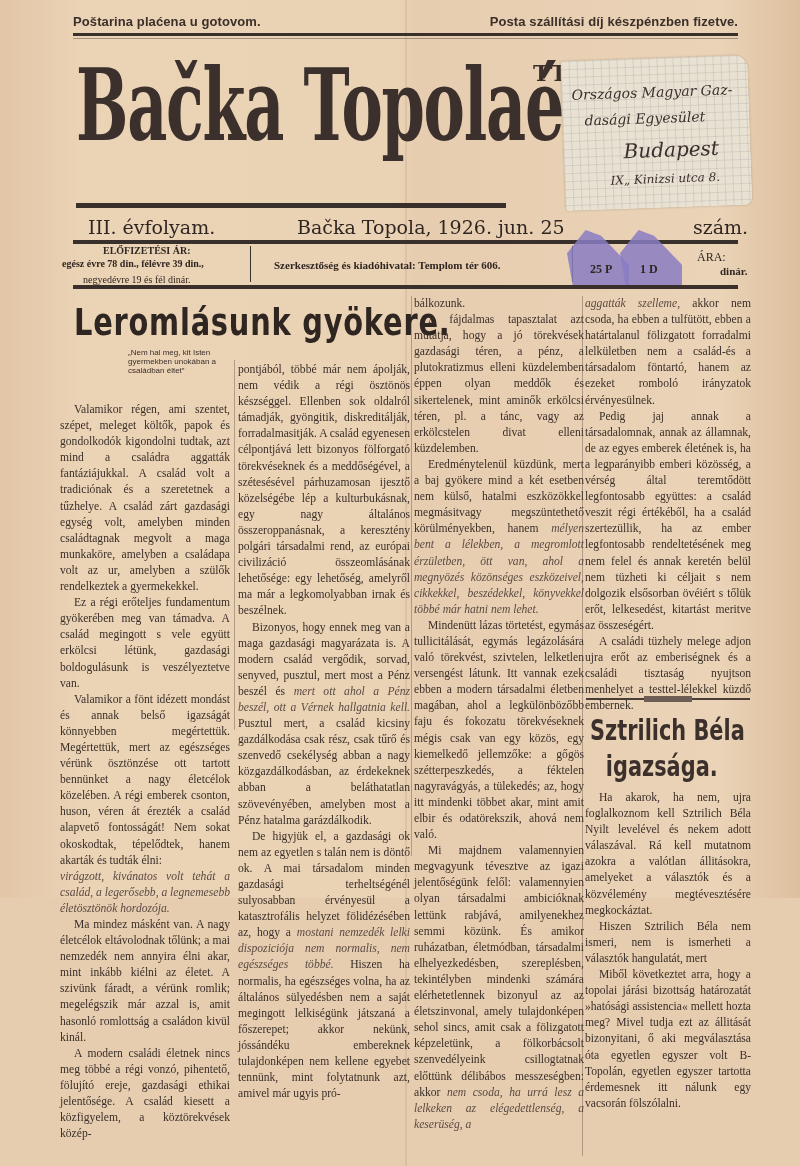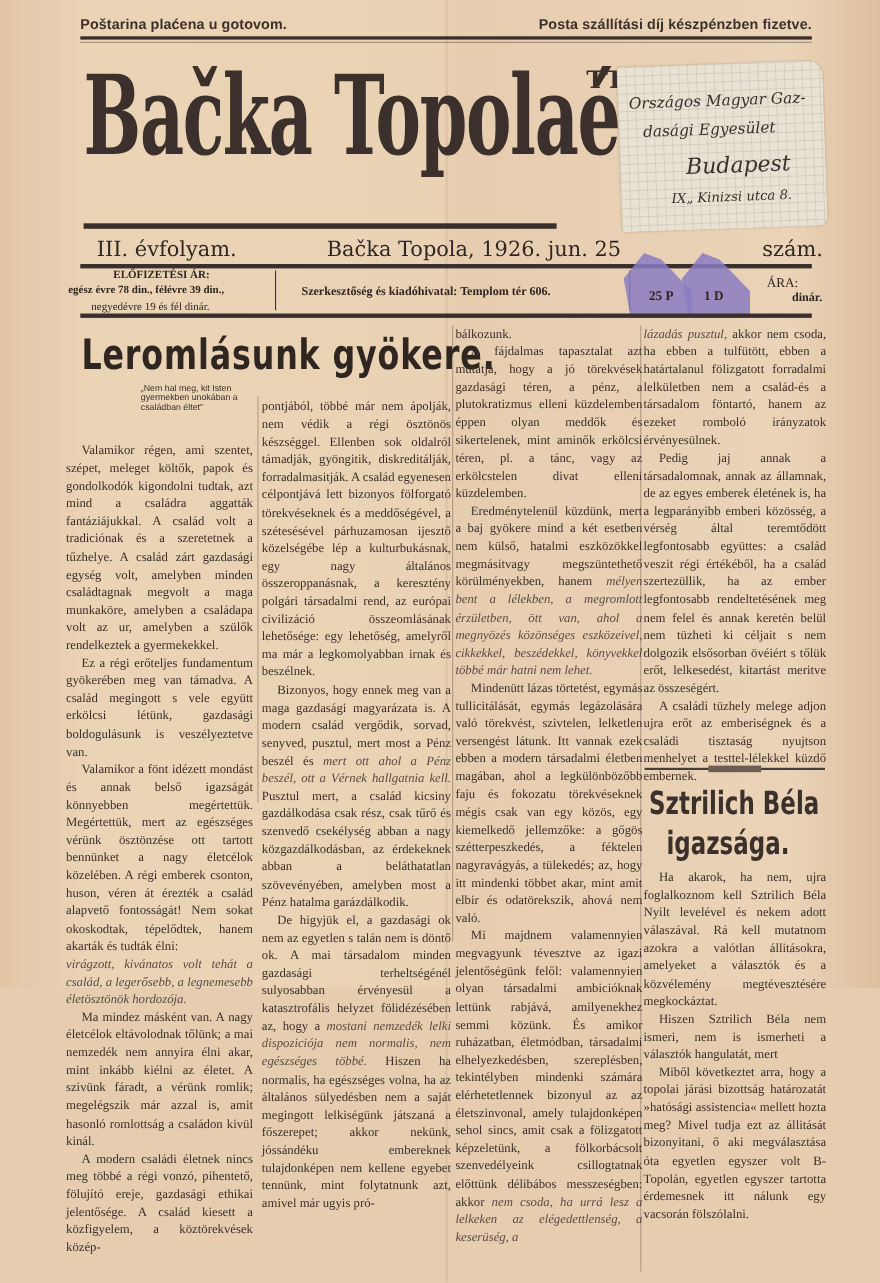--- a/index.html
+++ b/index.html
@@ -139,21 +139,21 @@
   <div class="col col3">
     <p class="noind">bálkozunk.</p>
     <p>A fájdalmas tapasztalat azt mutatja, hogy a jó törekvések gazdasági téren, a pénz, a plutokratizmus elleni küzdelemben éppen olyan meddők és sikertelenek, mint aminők erkölcsi téren, pl. a tánc, vagy az erkölcstelen divat elleni küzdelemben.</p>
     <p><span>Eredménytelenül küzdünk, mert a baj gyökere mind a két esetben nem külső, hatalmi eszközökkel megmásitvagy megszüntethető körülményekben, hanem</span> <em>mélyen bent a lélekben, a megromlott érzületben, ött van, ahol a megnyözés közönséges eszközeivel, cikkekkel, beszédekkel, könyvekkel többé már hatni nem lehet.</em></p>
     <p>Mindenütt lázas törtetést, egymás tullicitálását, egymás legázolására való törekvést, szivtelen, lelketlen versengést látunk. Itt vannak ezek ebben a modern társadalmi életben magában, ahol a legkülönbözőbb faju és fokozatu törekvéseknek mégis csak van egy közös, egy kiemelkedő jellemzőke: a gőgös szétterpeszkedés, a féktelen nagyravágyás, a tülekedés; az, hogy itt mindenki többet akar, mint amit elbir és odatörekszik, ahová nem való.</p>
     <p><span>Mi majdnem valamennyien megvagyunk tévesztve az igazi jelentőségünk felől: valamennyien olyan társadalmi ambicióknak lettünk rabjává, amilyenekhez semmi közünk. És amikor ruházatban, életmódban, társadalmi elhelyezkedésben, szereplésben, tekintélyben mindenki számára elérhetetlennek bizonyul az az életszinvonal, amely tulajdonképen sehol sincs, amit csak a fölizgatott képzeletünk, a fölkorbácsolt szenvedélyeink csillogtatnak előttünk délibábos messzeségben: akkor</span> <em>nem csoda, ha urrá lesz a lelkeken az elégedettlenség, a keserüség, a</em></p>
   </div>
   <div class="vline" style="left:582px; top:296px; height:860px;"></div>
 
   <div class="col col4">
-    <p class="noind"><em>lázadás pusztul,</em> <span>akkor nem csoda, ha ebben a tulfütött, ebben a határtalanul fölizgatott forradalmi lelkületben nem a család-és a társadalom föntartó, hanem az ezeket romboló irányzatok érvényesülnek.</span></p>
+    <p class="noind"><em>aggatták szelleme,</em> <span>akkor nem csoda, ha ebben a tulfütött, ebben a határtalanul fölizgatott forradalmi lelkületben nem a család-és a társadalom föntartó, hanem az ezeket romboló irányzatok érvényesülnek.</span></p>
     <p>Pedig jaj annak a társadalomnak, annak az államnak, de az egyes emberek életének is, ha a legparányibb emberi közösség, a vérség által teremtődött legfontosabb együttes: a család veszit régi értékéből, ha a család szertezüllik, ha az ember legfontosabb rendeltetésének meg nem felel és annak keretén belül nem tüzheti ki céljait s nem dolgozik elsősorban övéiért s tőlük erőt, lelkesedést, kitartást meritve az összeségért.</p>
     <p>A családi tüzhely melege adjon ujra erőt az emberiségnek és a családi tisztaság nyujtson menhelyet a testtel-lélekkel küzdő embernek.</p>
   </div>
 
   <div class="orn">
       <div class="l"></div>
       <div class="m"></div>
     </div>
 
   <div class="headline2">

